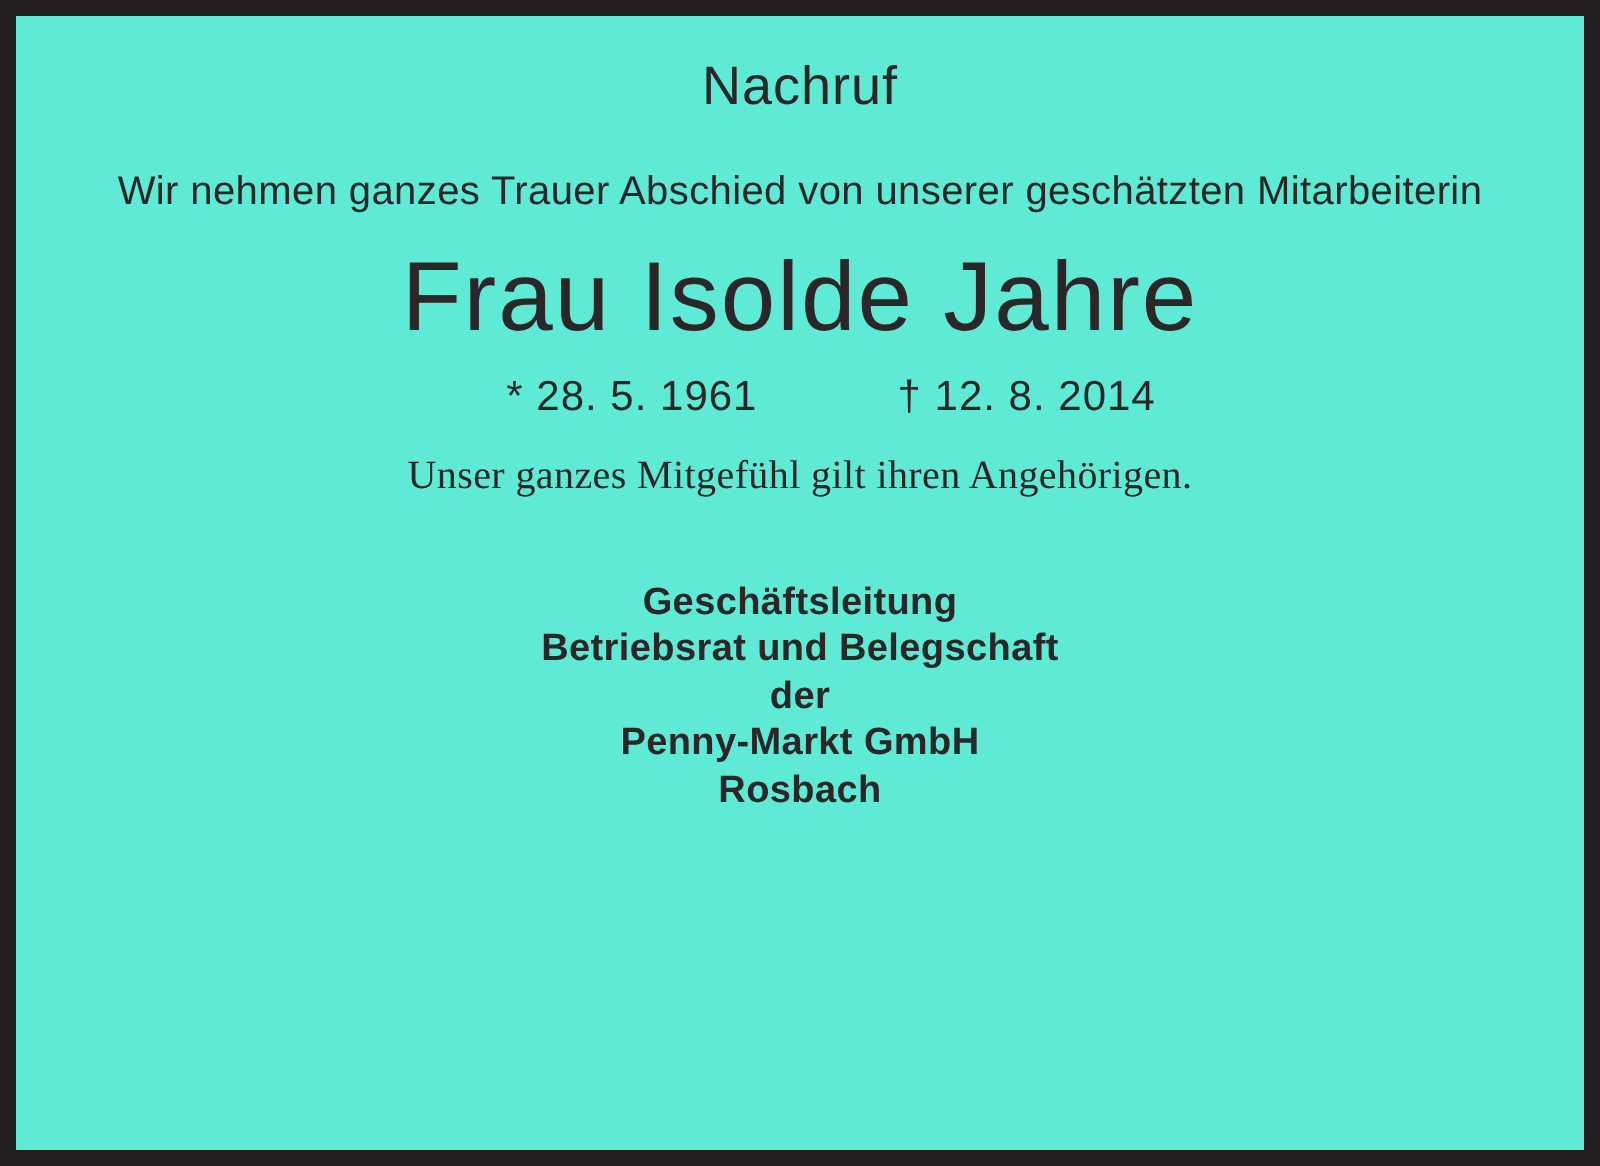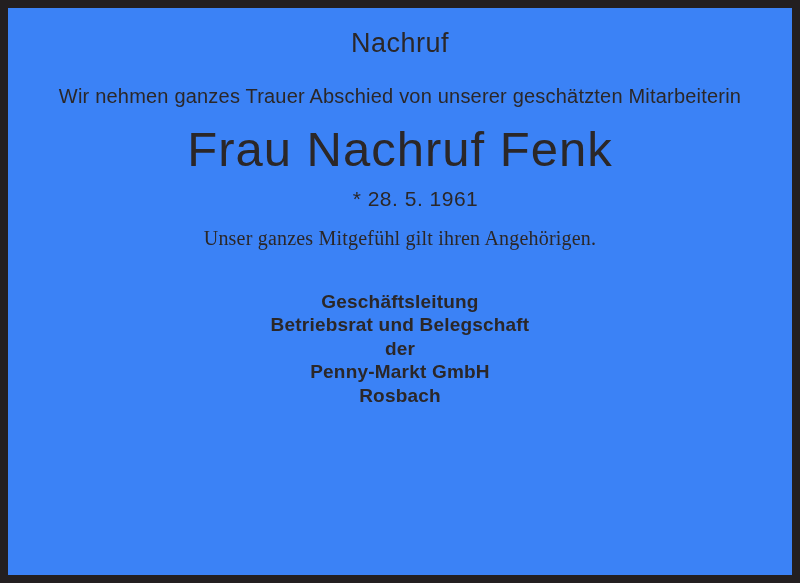--- a/index.html
+++ b/index.html
@@ -5,21 +5,21 @@
   html, body {
     margin: 0;
     padding: 0;
     background: #ffffff;
   }
   .page {
     position: relative;
     width: 800px;
     height: 583px;
     box-sizing: border-box;
-    background: #3b82f6;
+    background: #5eead4;
     border: 8px solid #231f20;
     overflow: hidden;
     font-family: "Liberation Sans", sans-serif;
     color: #2b2728;
   }
   .content {
     width: 100%;
     height: 100%;
     text-align: center;
   }
@@ -73,24 +73,25 @@
 </head>
 <body>
 
 <div class="page">
   <div class="content">
 
     <div class="notice-title">Nachruf</div>
 
     <div class="intro-text">Wir nehmen ganzes Trauer Abschied von unserer geschätzten Mitarbeiterin</div>
 
-    <div class="deceased-name">Frau Nachruf Fenk</div>
+    <div class="deceased-name">Frau Isolde Jahre</div>
 
     <div class="dates-row">
       <span>* 28. 5. 1961</span>
+      <span>† 12. 8. 2014</span>
     </div>
 
 
 
     <div class="body-paragraph para-3">Unser ganzes Mitgefühl gilt ihren Angehörigen.</div>
 
     <div class="signature-block">Geschäftsleitung
 Betriebsrat und Belegschaft
 der
 Penny-Markt GmbH

